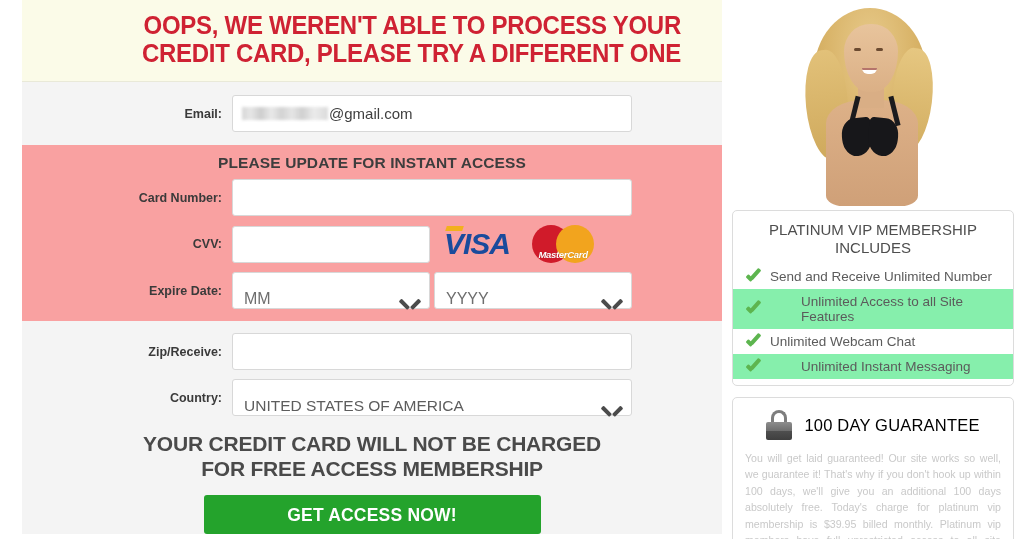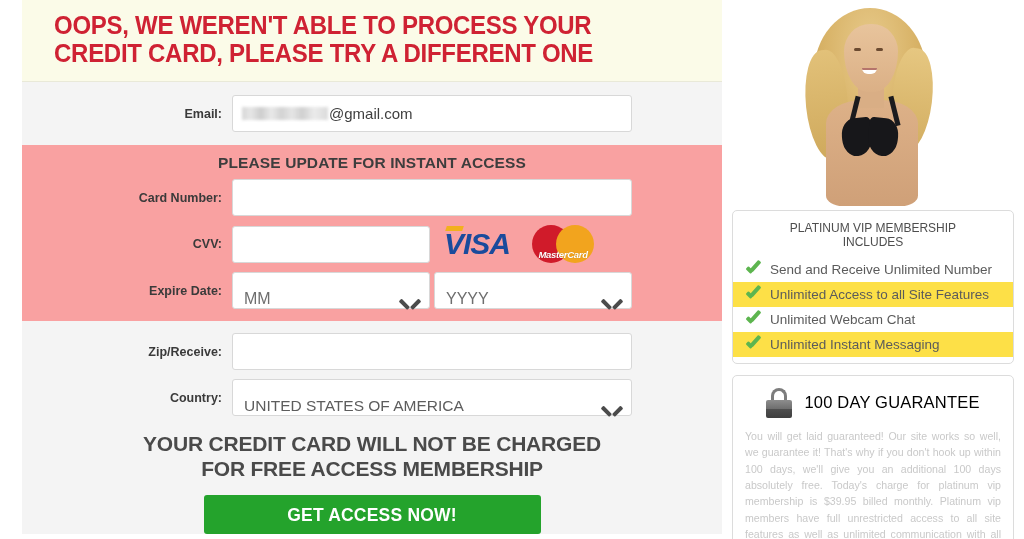--- a/index.html
+++ b/index.html
@@ -22,21 +22,21 @@
   .left-col {
     width: 700px;
     margin-left: 22px;
     position: relative;
   }
 
   .alert-banner {
     background: #fbfbe8;
     border-bottom: 1px solid #e9e9d8;
     padding: 11px 28px 14px 19px;
-    text-align: left;
+    text-align: right;
   }
   .alert-banner .alert-text {
     color: #cf2233;
     font-weight: bold;
     font-size: 25px;
     line-height: 1.12;
     letter-spacing: -0.3px;
     font-family: "Liberation Sans", sans-serif;
     display: block;
     transform: scaleX(0.96);
@@ -304,34 +304,34 @@
 
   .panel {
     margin: 0 10px 11px 10px;
     border: 1px solid #dcdcdc;
     border-radius: 5px;
     background: #ffffff;
   }
   .vip-panel { margin-top: 4px; padding: 10px 0 6px 0; }
   .vip-title {
     text-align: center;
-    font-size: 12px;
+    font-size: 15px;
     color: #4e4e4e;
     line-height: 1.2;
     padding: 0 16px 7px 16px;
     font-weight: normal;
   }
   .vip-item {
     display: flex;
     align-items: center;
     padding: 5px 10px 5px 12px;
     font-size: 13.5px;
     color: #5b5b5b;
   }
-  .vip-item.alt { background: #fde047; }
+  .vip-item.alt { background: #86efac; gap: 31px; }
   .check {
     flex: 0 0 18px;
     width: 18px; height: 14px;
     position: relative;
     margin-right: 7px;
   }
   .check::before, .check::after {
     content: "";
     position: absolute;
     background: #5db54f;

